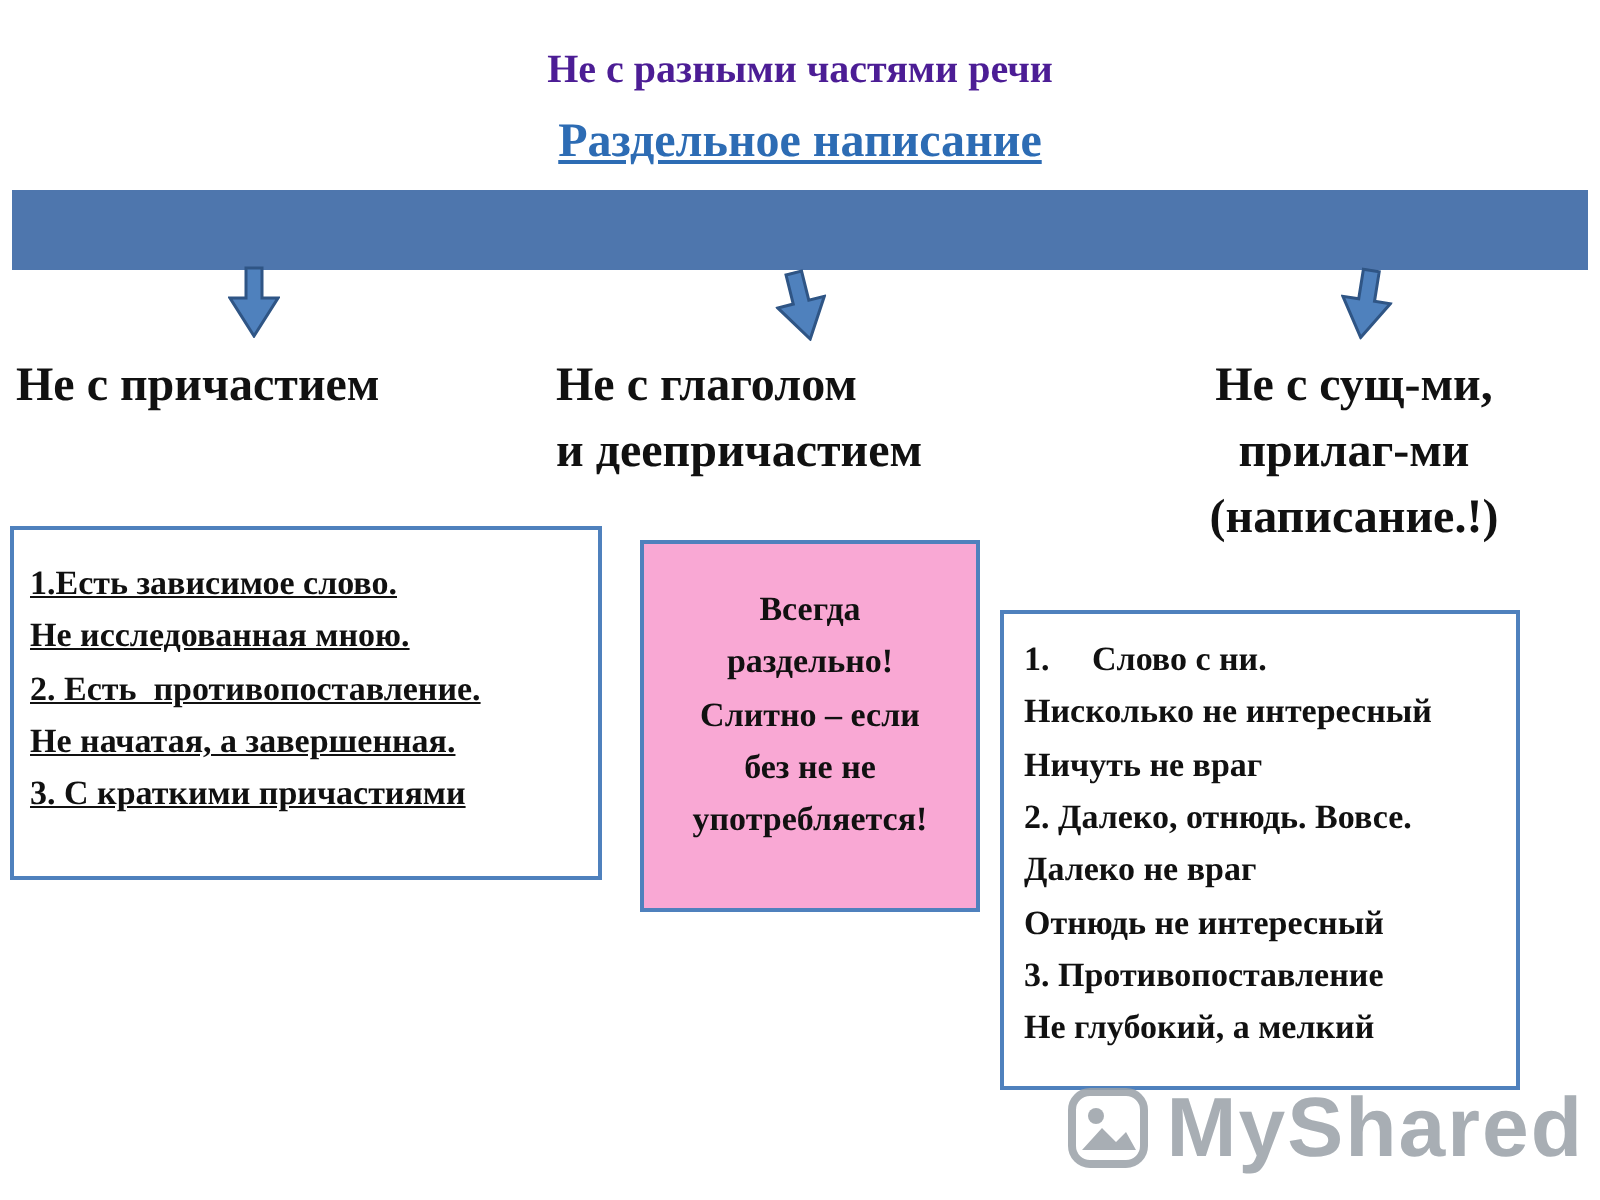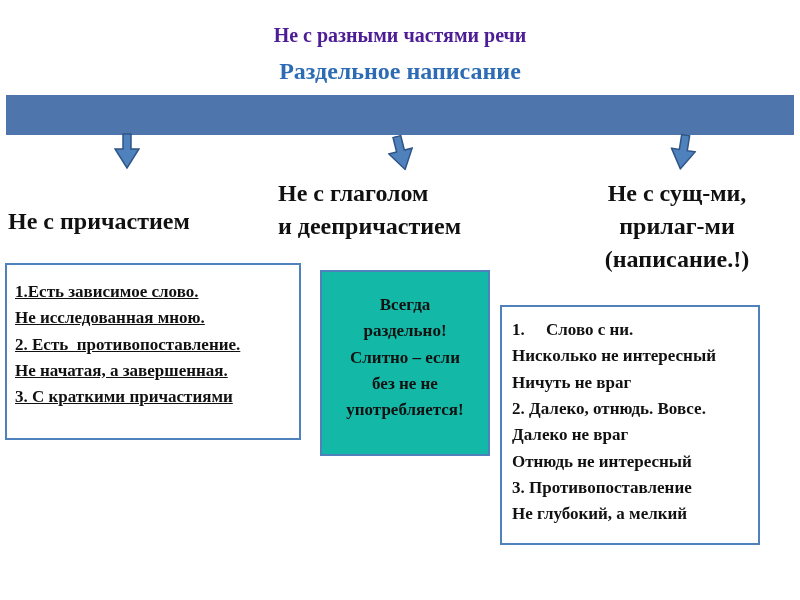--- a/index.html
+++ b/index.html
@@ -29,20 +29,21 @@
   }
   .subtitle {
     position: absolute;
     top: 58px;
     left: 0;
     width: 100%;
     text-align: center;
     font-size: 24px;
     font-weight: bold;
     color: #2d6cb4;
+    text-decoration: underline;
     cursor: pointer;
   }
   .bar {
     position: absolute;
     left: 6px;
     top: 95px;
     width: 788px;
     height: 40px;
     background: #4e76ad;
   }
@@ -55,21 +56,21 @@
   .arrow-center { left: 388px; top: 135px; transform: rotate(-14deg); }
   .arrow-right  { left: 670px; top: 134px; transform: rotate(9deg); }
   .col-header {
     position: absolute;
     font-size: 24px;
     font-weight: bold;
     color: #111111;
     white-space: pre-line;
     line-height: 1.38;
   }
-  .col-header.h-left   { left: 8px;   top: 177px; width: 270px; text-align: left; margin-top: 28px; }
+  .col-header.h-left   { left: 8px;   top: 177px; width: 270px; text-align: left; }
   .col-header.h-center { left: 278px; top: 177px; width: 246px; }
   .col-header.h-right  { left: 558px; top: 177px; width: 238px; text-align: center; }
   .box {
     position: absolute;
     border: 2px solid #4f81bd;
     background: #ffffff;
     font-size: 17px;
     font-weight: bold;
     color: #111111;
     white-space: pre-wrap;
@@ -79,21 +80,21 @@
   .box-left {
     left: 5px; top: 263px;
     width: 296px; height: 177px;
     padding: 14px 8px 8px 8px;
     text-decoration: underline;
   }
   .box-center {
     left: 320px; top: 270px;
     width: 170px; height: 186px;
     padding: 20px 6px 6px 6px;
-    background: #14b8a6;
+    background: #f9a8d4;
     text-align: center;
   }
   .box-right {
     left: 500px; top: 305px;
     width: 260px; height: 240px;
     padding: 10px 8px 6px 10px;
   }
   .watermark {
     position: absolute;
     right: 8px;
@@ -153,14 +154,22 @@
 употребляется!</div>
   <div class="box box-right">1.     Слово с ни.
 Нисколько не интересный
 Ничуть не враг
 2. Далеко, отнюдь. Вовсе.
 Далеко не враг
 Отнюдь не интересный
 3. Противопоставление
 Не глубокий, а мелкий</div>
 
+  <div class="watermark">
+    <svg width="42" height="42" viewBox="0 0 42 42">
+      <rect x="3" y="3" width="36" height="36" rx="9" fill="none" stroke="#9aa1a8" stroke-width="4"></rect>
+      <circle cx="15" cy="15" r="4" fill="#9aa1a8"></circle>
+      <path d="M8 32 L18 21 L25 28 L30 23 L35 32 Z" fill="#9aa1a8"></path>
+    </svg>
+    <span class="watermark-text">MyShared</span>
+  </div>
 
 </div>
 
 </body></html>

